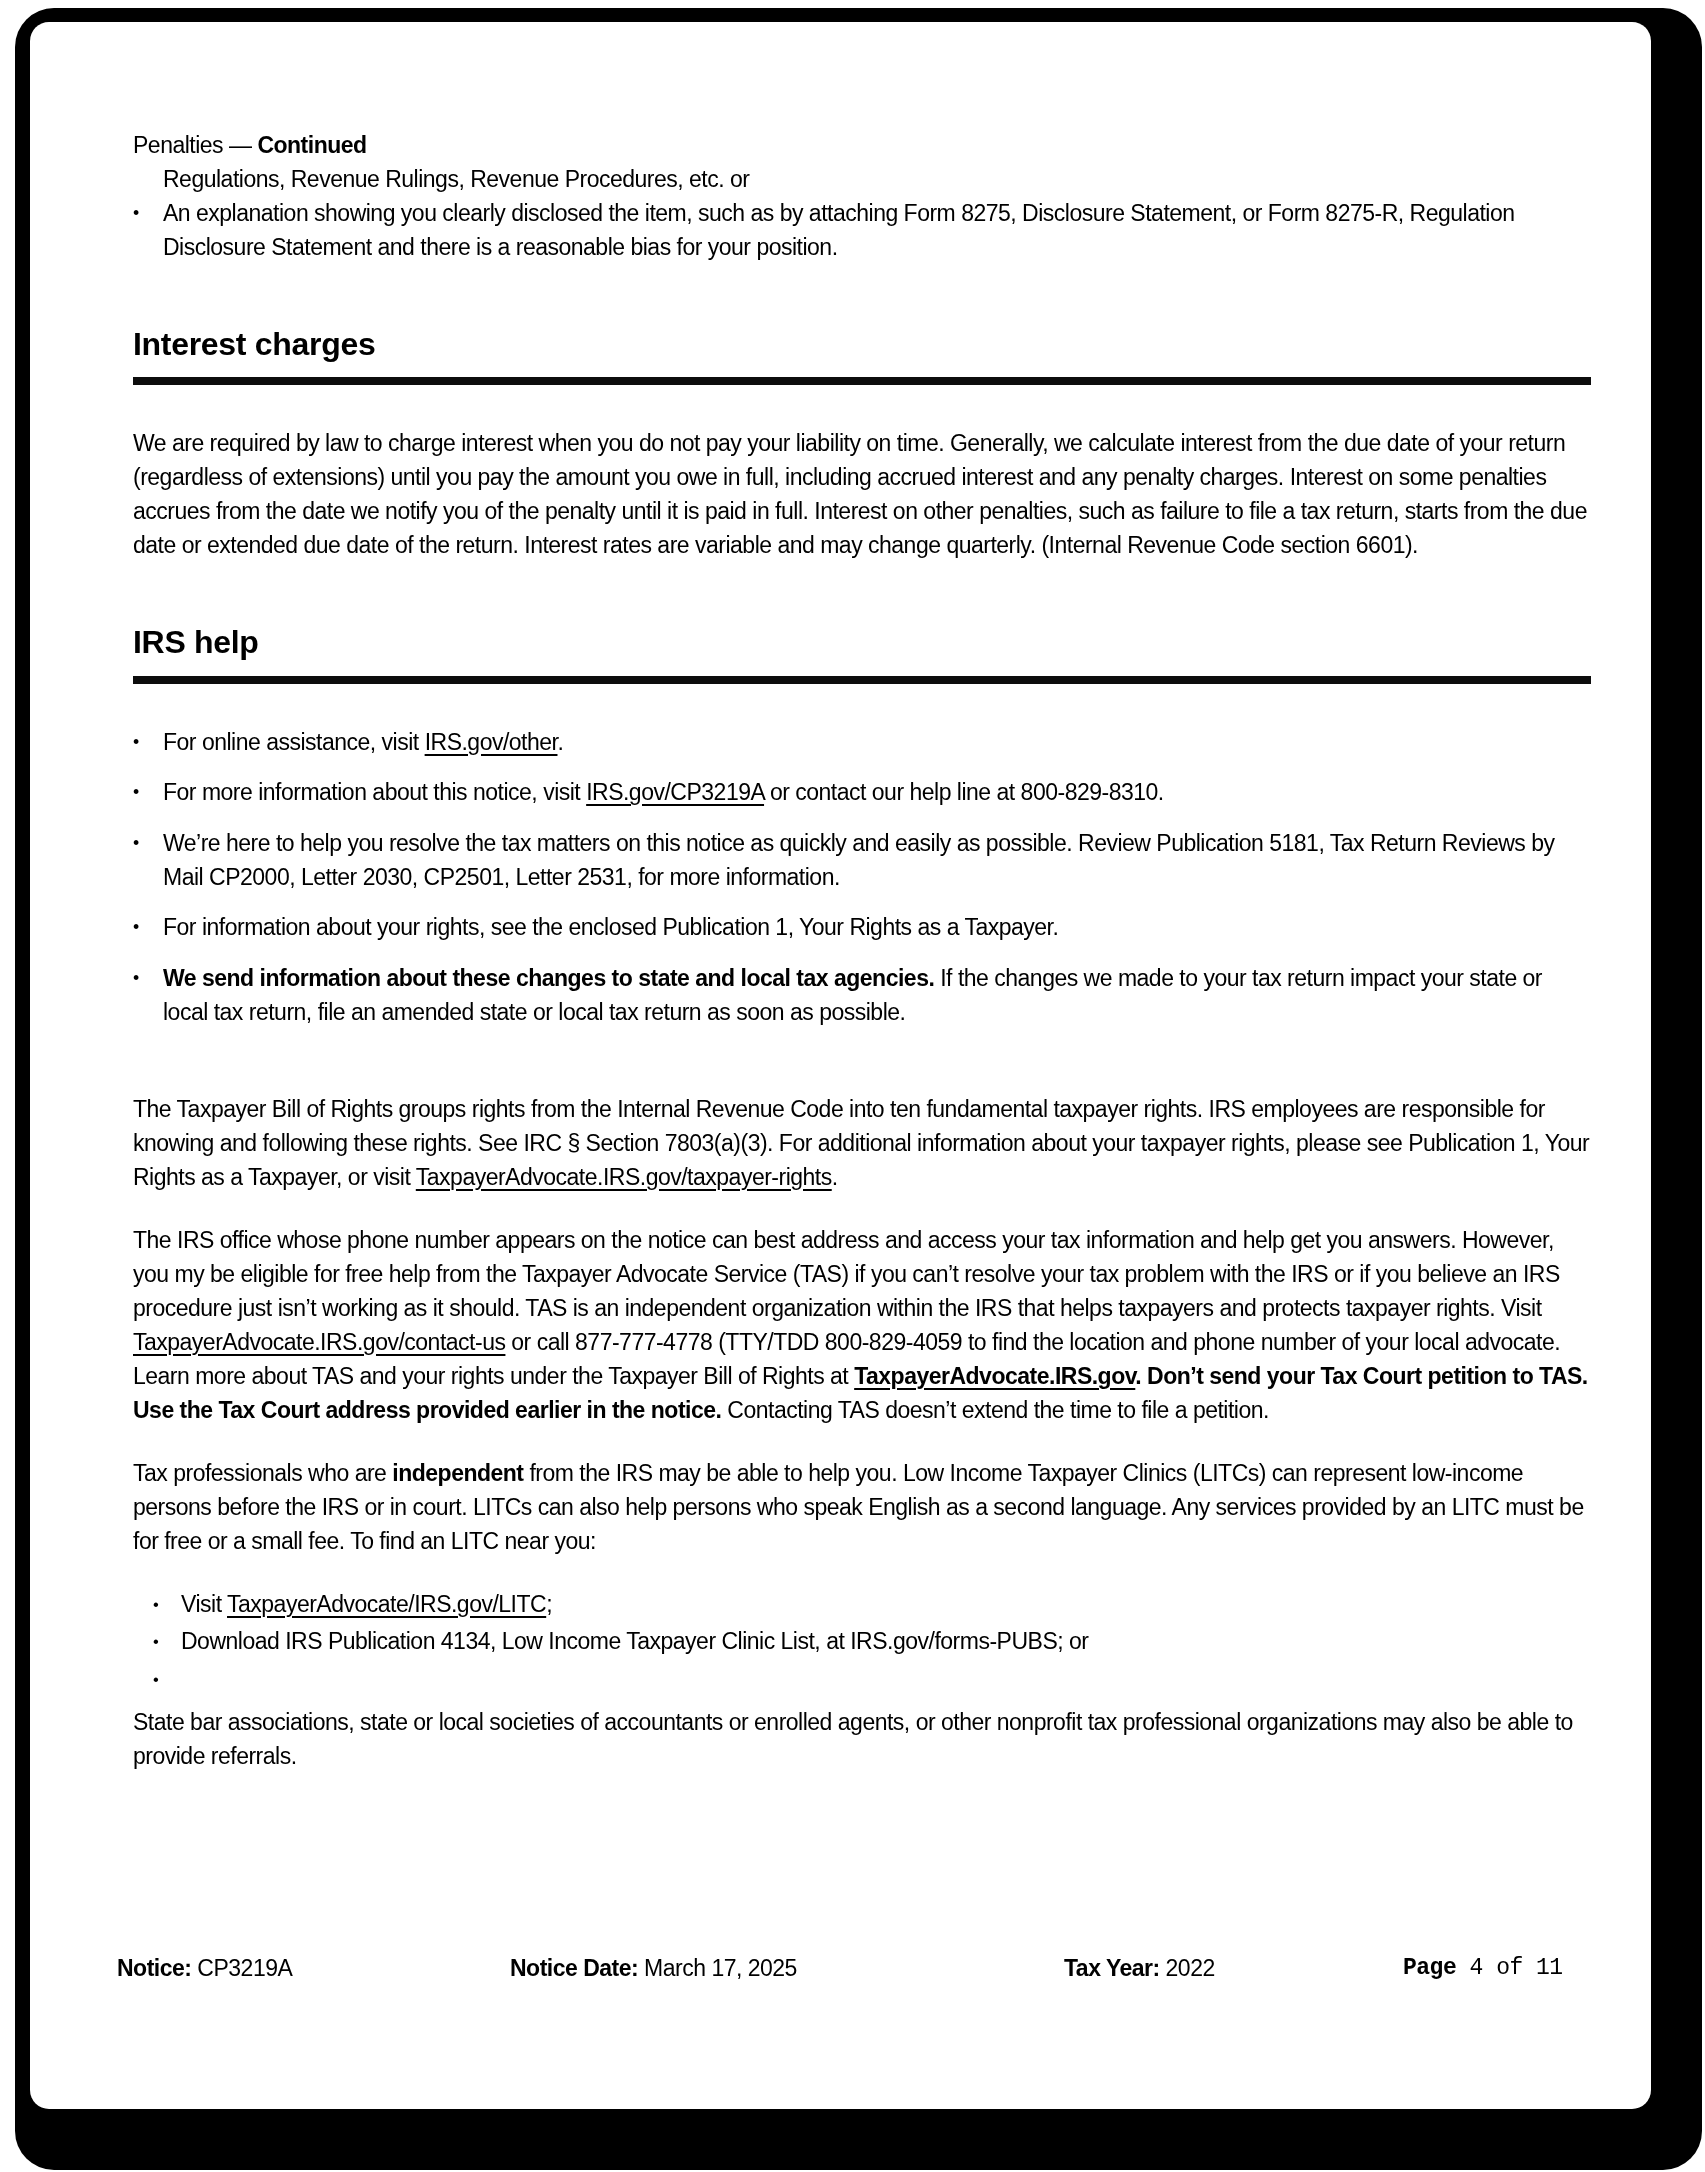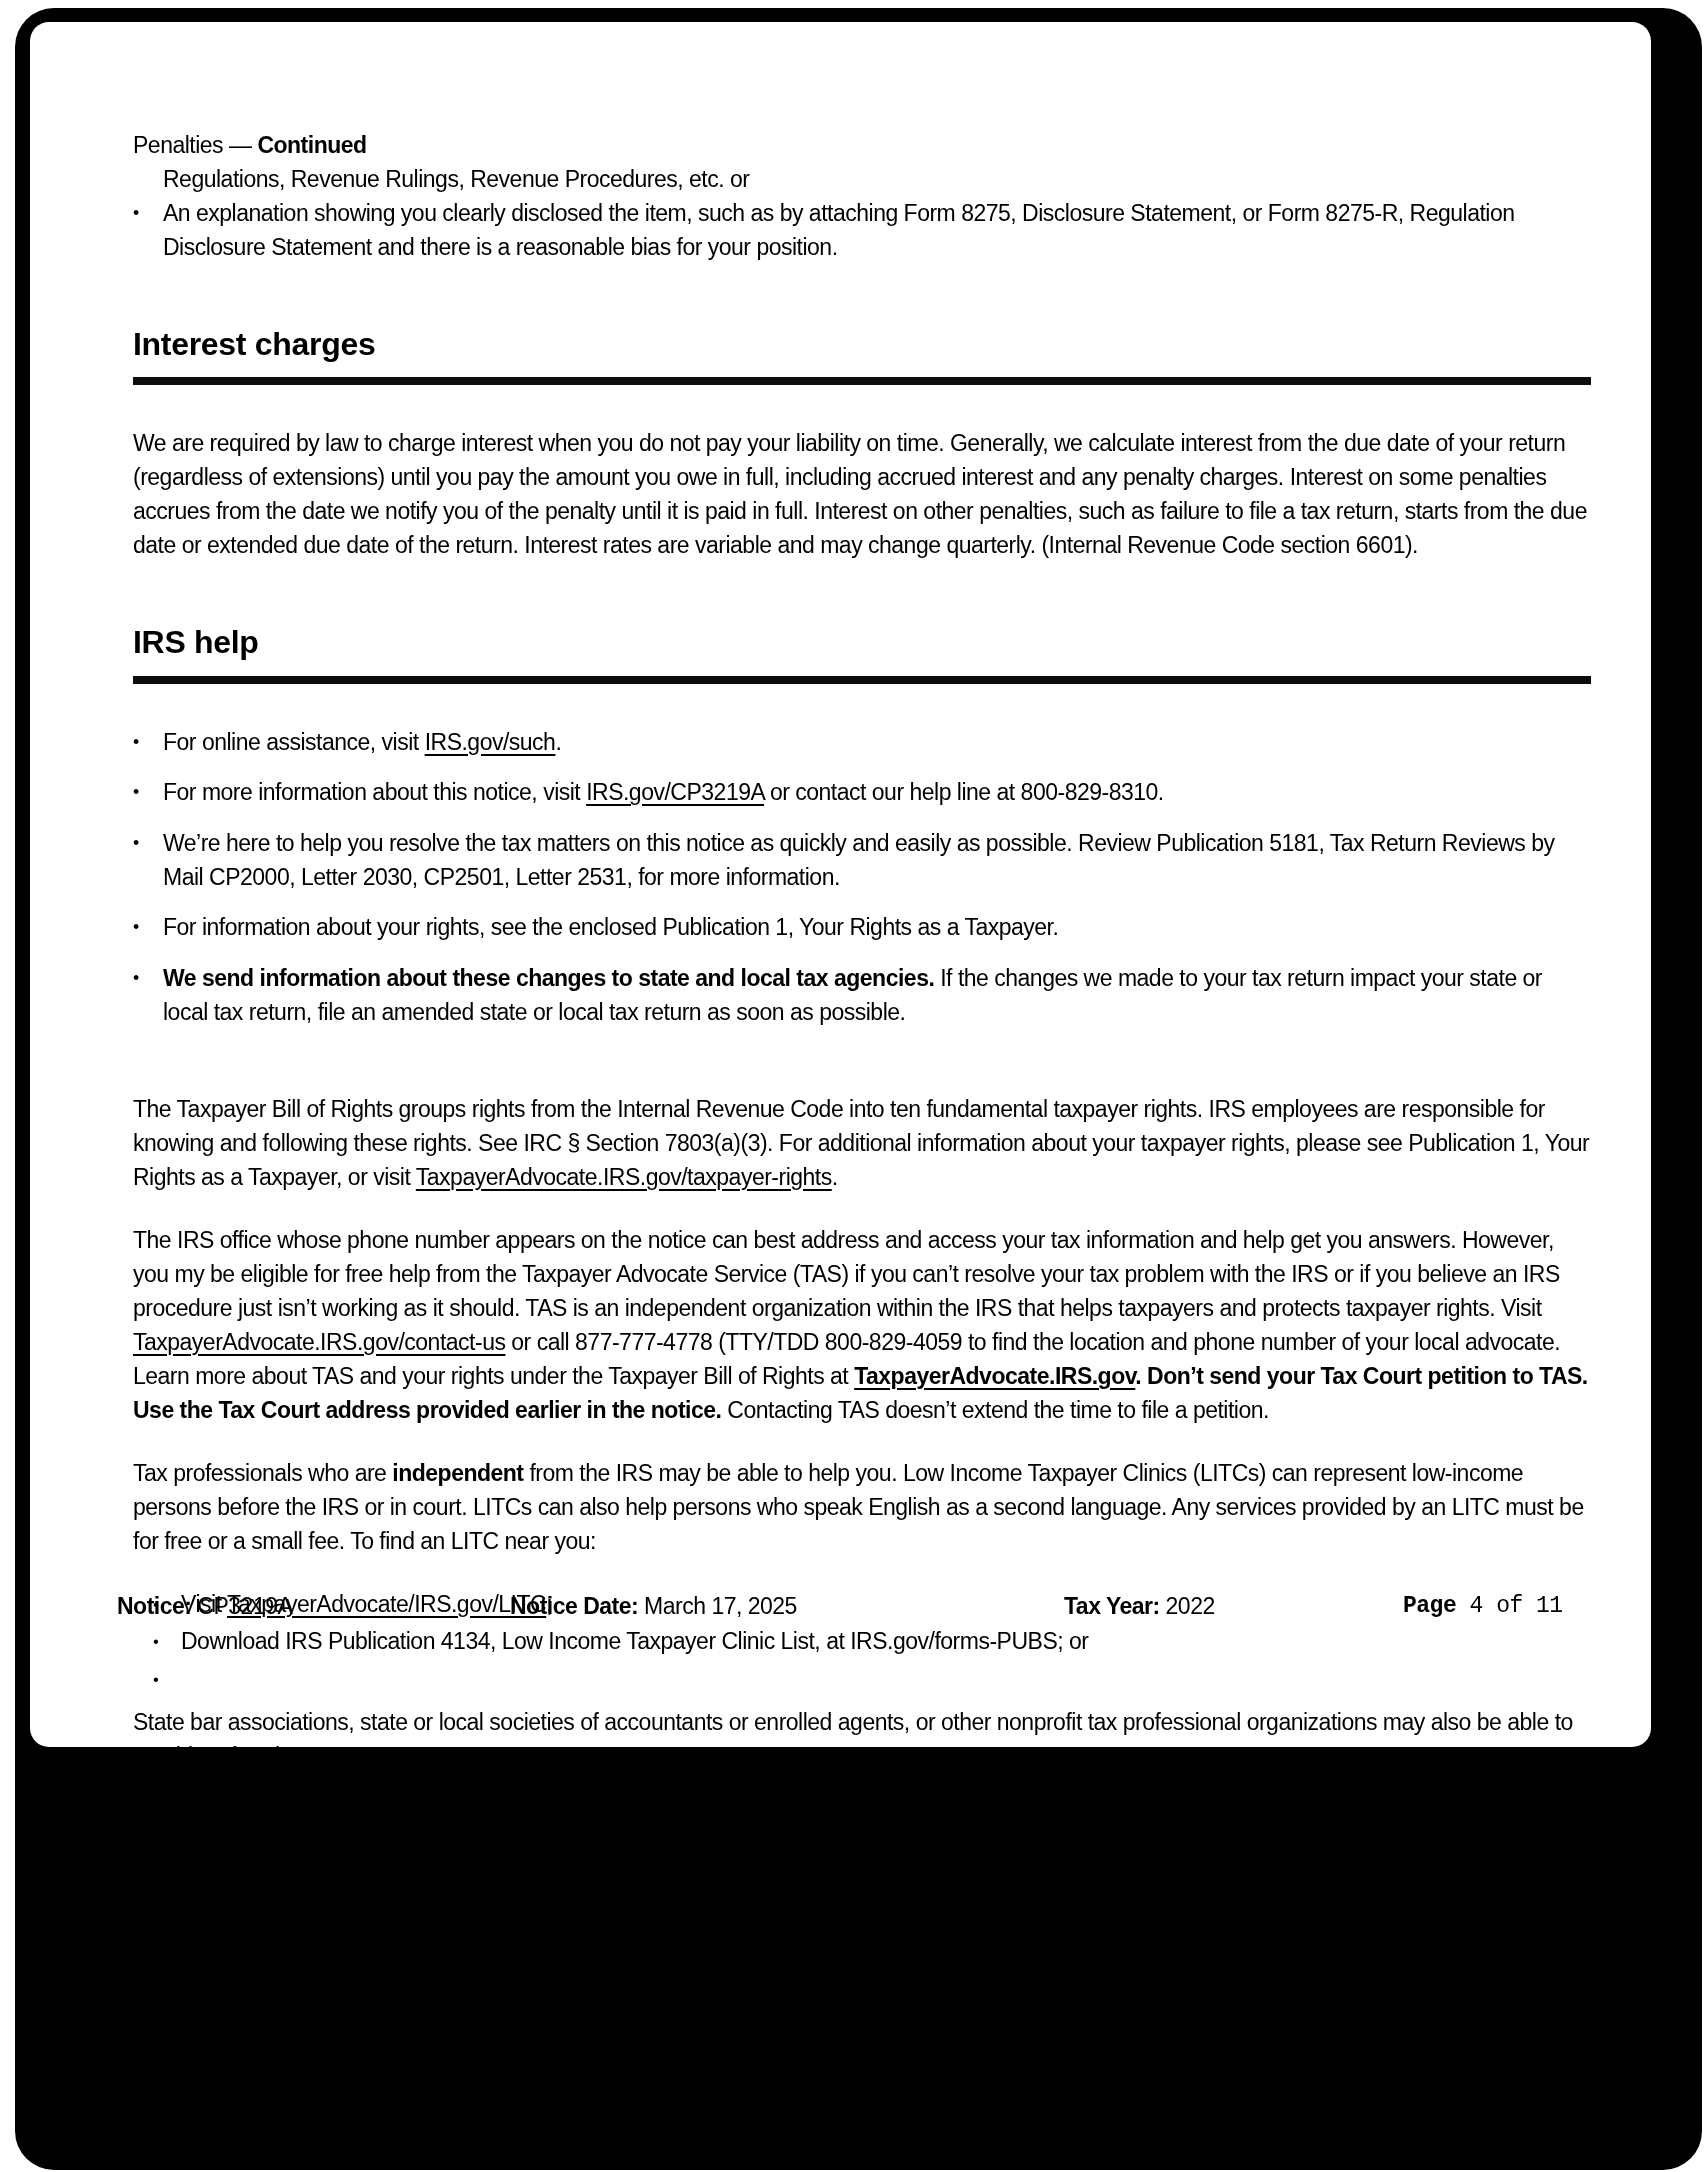--- a/index.html
+++ b/index.html
@@ -1,19 +1,19 @@
 <!DOCTYPE html>
 <html style="font-size:10px"><head>
 <meta charset="utf-8">
 <style>
   html,body{margin:0;padding:0;background:#ffffff;}
   .canvas{position:relative;width:1706px;height:2172px;background:#ffffff;overflow:hidden;
           font-family:"Liberation Sans",sans-serif;color:#000;}
   .shadow{position:absolute;left:15px;top:7.6px;width:1687px;height:2162px;background:#000;border-radius:39px;}
-  .page{position:absolute;left:30px;top:21.5px;width:1621px;height:1725px;background:#ffffff;border-radius:19px;
+  .page{position:absolute;left:30px;top:21.5px;width:1621px;height:2087px;background:#ffffff;border-radius:19px;
         box-sizing:border-box;padding:106px 60px 0 103px;
         font-size:23px;line-height:34px;letter-spacing:-0.5px;}
   b{font-weight:bold;}
   .lnk{text-decoration:underline;text-decoration-thickness:1.9px;text-underline-offset:3.8px;}
   .section{margin-top:63px;}
   .section-heading{font-size:32px;line-height:34px;font-weight:bold;letter-spacing:-0.3px;
                    margin:0;padding-bottom:16.5px;border-bottom:8.2px solid #0d0d0d;}
   .after-rule{margin-top:41px;}
   .indent{padding-left:30px;}
   .bullet-list{list-style:none;margin:41px 0 0 0;padding:0;}
@@ -52,21 +52,21 @@
     <div class="section">
       <h2 class="section-heading">Interest charges</h2>
       <p class="after-rule">We are required by law to charge interest when you do not pay your liability on time. Generally, we calculate interest from the due date of your return (regardless of extensions) until you pay the amount you owe in full, including accrued interest and any penalty charges. Interest on some penalties accrues from the date we notify you of the penalty until it is paid in full. Interest on other penalties, such as failure to file a tax return, starts from the due date or extended due date of the return. Interest rates are variable and may change quarterly. (Internal Revenue Code section 6601).</p>
     </div>
 
     <div class="section">
       <h2 class="section-heading">IRS help</h2>
       <ul class="bullet-list">
         <li class="bullet">
           <span class="marker">•</span>
-          <span><span>For online assistance, visit </span><span class="lnk">IRS.gov/such</span><span>.</span></span>
+          <span><span>For online assistance, visit </span><span class="lnk">IRS.gov/other</span><span>.</span></span>
         </li>
         <li class="bullet">
           <span class="marker">•</span>
           <span><span>For more information about this notice, visit </span><span class="lnk">IRS.gov/CP3219A</span><span> or contact our help line at 800-829-8310.</span></span>
         </li>
         <li class="bullet">
           <span class="marker">•</span>
           <span>We’re here to help you resolve the tax matters on this notice as quickly and easily as possible. Review Publication 5181, Tax Return Reviews by Mail CP2000, Letter 2030, CP2501, Letter 2531, for more information.</span>
         </li>
         <li class="bullet">

